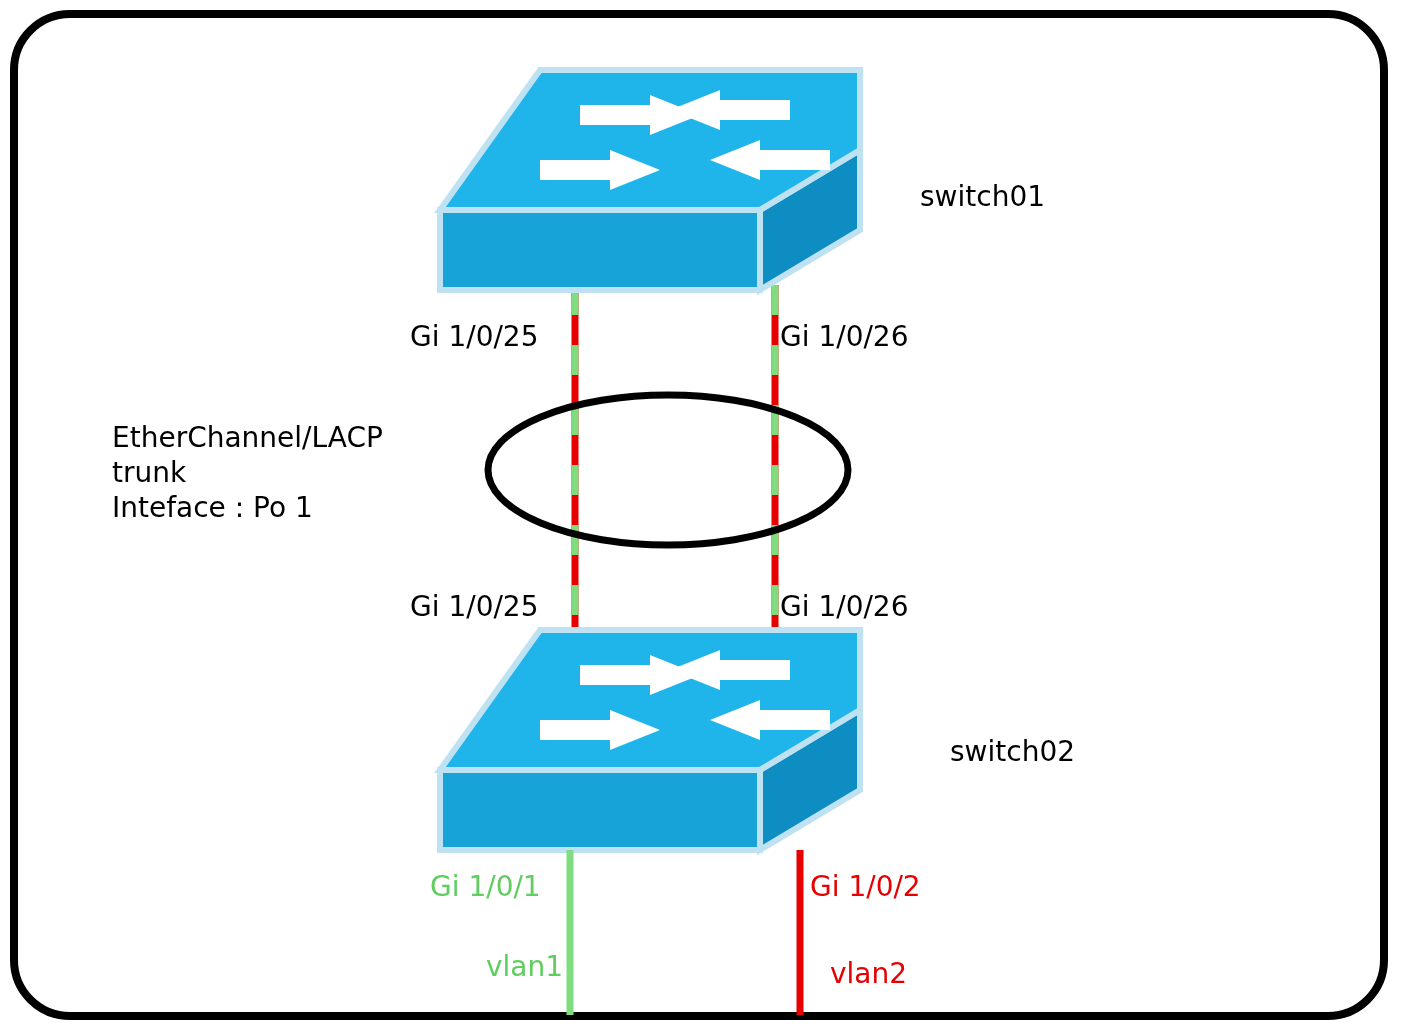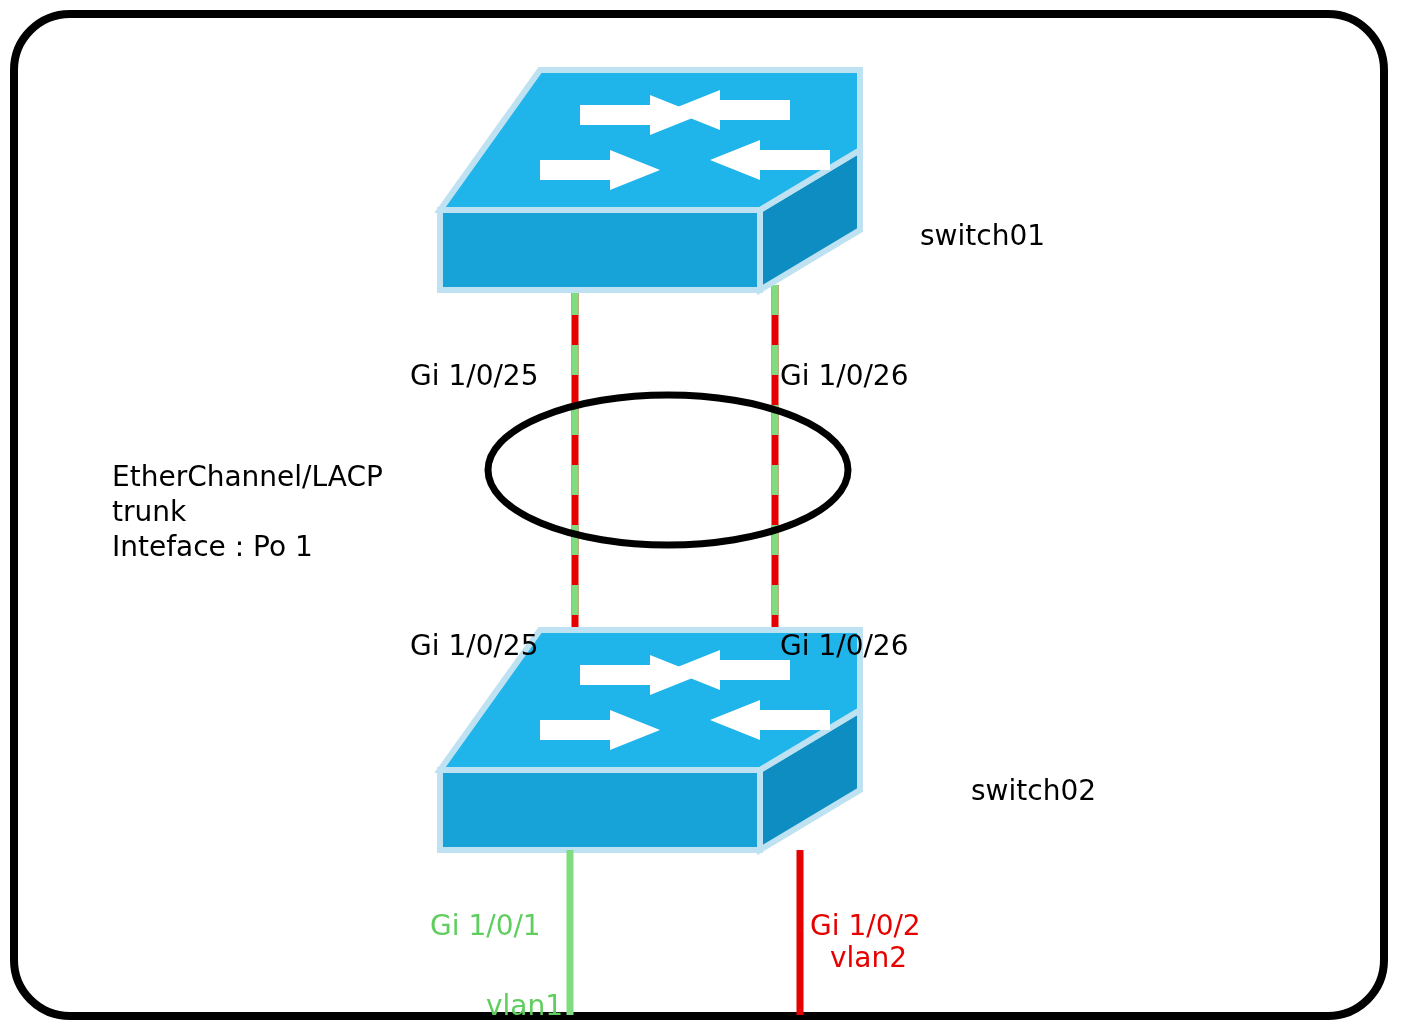--- a/index.html
+++ b/index.html
@@ -27,21 +27,20 @@
     width: 1402px;
     height: 1033px;
     pointer-events: none;
   }
   .lbl {
     position: absolute;
     color: #000;
     font-size: 28px;
     font-weight: 500;
     white-space: pre;
-    margin-top: 39px;
   }
   .green { color: #5fce5f; text-align: center; }
   .red   { color: #e60000; }
 </style>
 </head>
 <body>
 
 <div class="frame"></div>
 
 <svg class="canvas" viewBox="0 0 1402 1033">
@@ -83,28 +82,28 @@
 
   <use href="#switchIcon" x="440" y="70"></use>
 
   <use href="#switchIcon" x="440" y="630"></use>
 
   <line x1="570" y1="850" x2="570" y2="1015" stroke="#7fdc7f" stroke-width="7"></line>
   <line x1="800" y1="850" x2="800" y2="1015" stroke="#e60000" stroke-width="7"></line>
 </svg>
 
 <div class="lbl" style="left:920px; top:180px;">switch01</div>
-<div class="lbl" style="left:971px; top:735px;">switch02</div>
+<div class="lbl" style="left:950px; top:735px;">switch02</div>
 
 <div class="lbl" style="left:410px; top:320px;">Gi 1/0/25</div>
 <div class="lbl" style="left:780px; top:320px;">Gi 1/0/26</div>
 <div class="lbl" style="left:410px; top:590px;">Gi 1/0/25</div>
 <div class="lbl" style="left:780px; top:590px;">Gi 1/0/26</div>
 
 <div class="lbl" style="left:112px; top:420px; line-height:1.25;">EtherChannel/LACP
 trunk
 Inteface : Po 1</div>
 
 <div class="lbl green" style="left:430px; top:870px;">Gi 1/0/1</div>
 <div class="lbl red" style="left:810px; top:870px;">Gi 1/0/2</div>
 
 <div class="lbl green" style="left:486px; top:950px;">vlan1</div>
-<div class="lbl red" style="left:830px; top:902px;">vlan2</div>
+<div class="lbl red" style="left:830px; top:957px;">vlan2</div>
 
 </body></html>

